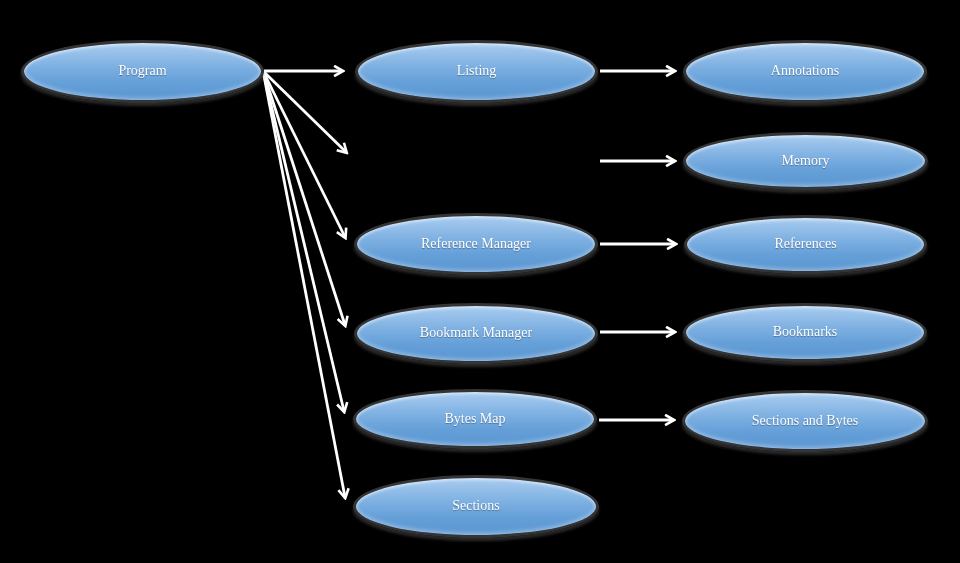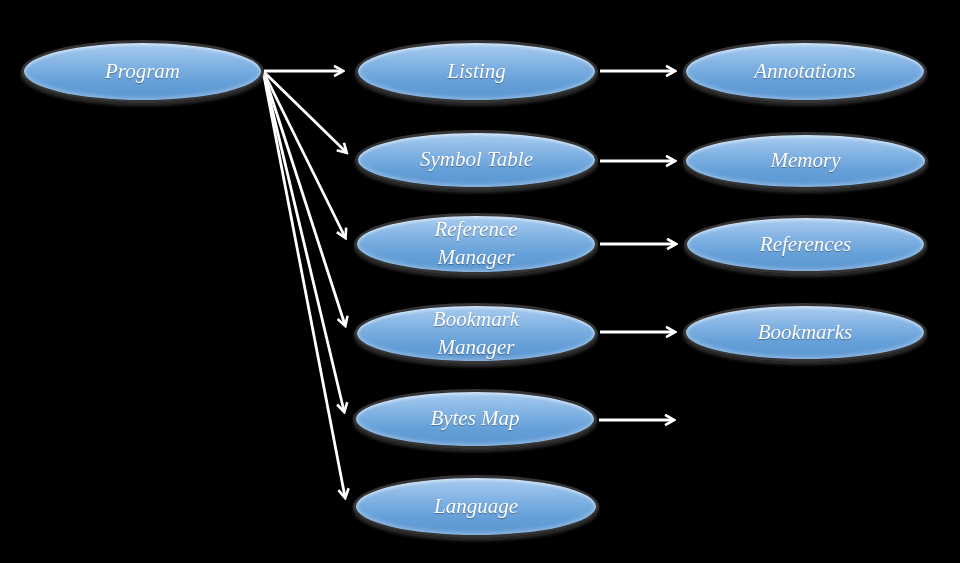--- a/index.html
+++ b/index.html
@@ -39,24 +39,23 @@
     display: flex;
     align-items: center;
     justify-content: center;
     text-align: center;
     box-sizing: border-box;
   }
   .lbl {
     display: inline-block;
     max-width: 150px;
     color: #ffffff;
-    font-size: 21px;
+    font-size: 14px;
     line-height: 1.32;
     text-shadow: 0 1px 1px rgba(0,0,0,0.35);
-    font-style: italic;
   }
 </style>
 </head>
 <body>
 
 <div class="stage">
 
   <svg class="arrows" viewBox="0 0 960 563">
     <defs>
       <marker id="chev" viewBox="0 0 10 10" markerWidth="13" markerHeight="13" refX="7.6" refY="5" orient="auto" markerUnits="userSpaceOnUse">
@@ -77,50 +76,50 @@
   </svg>
 
   <div class="node" style="left:21px;top:40px;width:243px;height:63px">
     <span class="lbl">Program</span>
   </div>
 
   <div class="node" style="left:355px;top:40px;width:243px;height:63px">
     <span class="lbl">Listing</span>
   </div>
 
-  <div class="node" style="left:355px;top:130px;width:243px;height:60px">
-    <span class="lbl">Symbol Table</span>
-  </div>
 
   <div class="node" style="left:354px;top:303px;width:244px;height:61px">
     <span class="lbl">Bookmark Manager</span>
   </div>
 
   <div class="node" style="left:354px;top:213px;width:244px;height:62px">
     <span class="lbl">Reference Manager</span>
   </div>
 
   <div class="node" style="left:353px;top:389px;width:244px;height:60px">
     <span class="lbl">Bytes Map</span>
   </div>
 
   <div class="node" style="left:353px;top:475px;width:246px;height:63px">
-    <span class="lbl">Language</span>
+    <span class="lbl">Sections</span>
   </div>
 
   <div class="node" style="left:683px;top:40px;width:244px;height:63px">
     <span class="lbl">Annotations</span>
   </div>
 
   <div class="node" style="left:683px;top:132px;width:245px;height:58px">
     <span class="lbl">Memory</span>
   </div>
 
   <div class="node" style="left:683px;top:303px;width:244px;height:59px">
     <span class="lbl">Bookmarks</span>
   </div>
 
   <div class="node" style="left:684px;top:215px;width:243px;height:59px">
     <span class="lbl">References</span>
   </div>
 
+  <div class="node" style="left:682px;top:390px;width:246px;height:62px">
+    <span class="lbl">Sections and Bytes</span>
+  </div>
 
 </div>
 
 </body></html>

